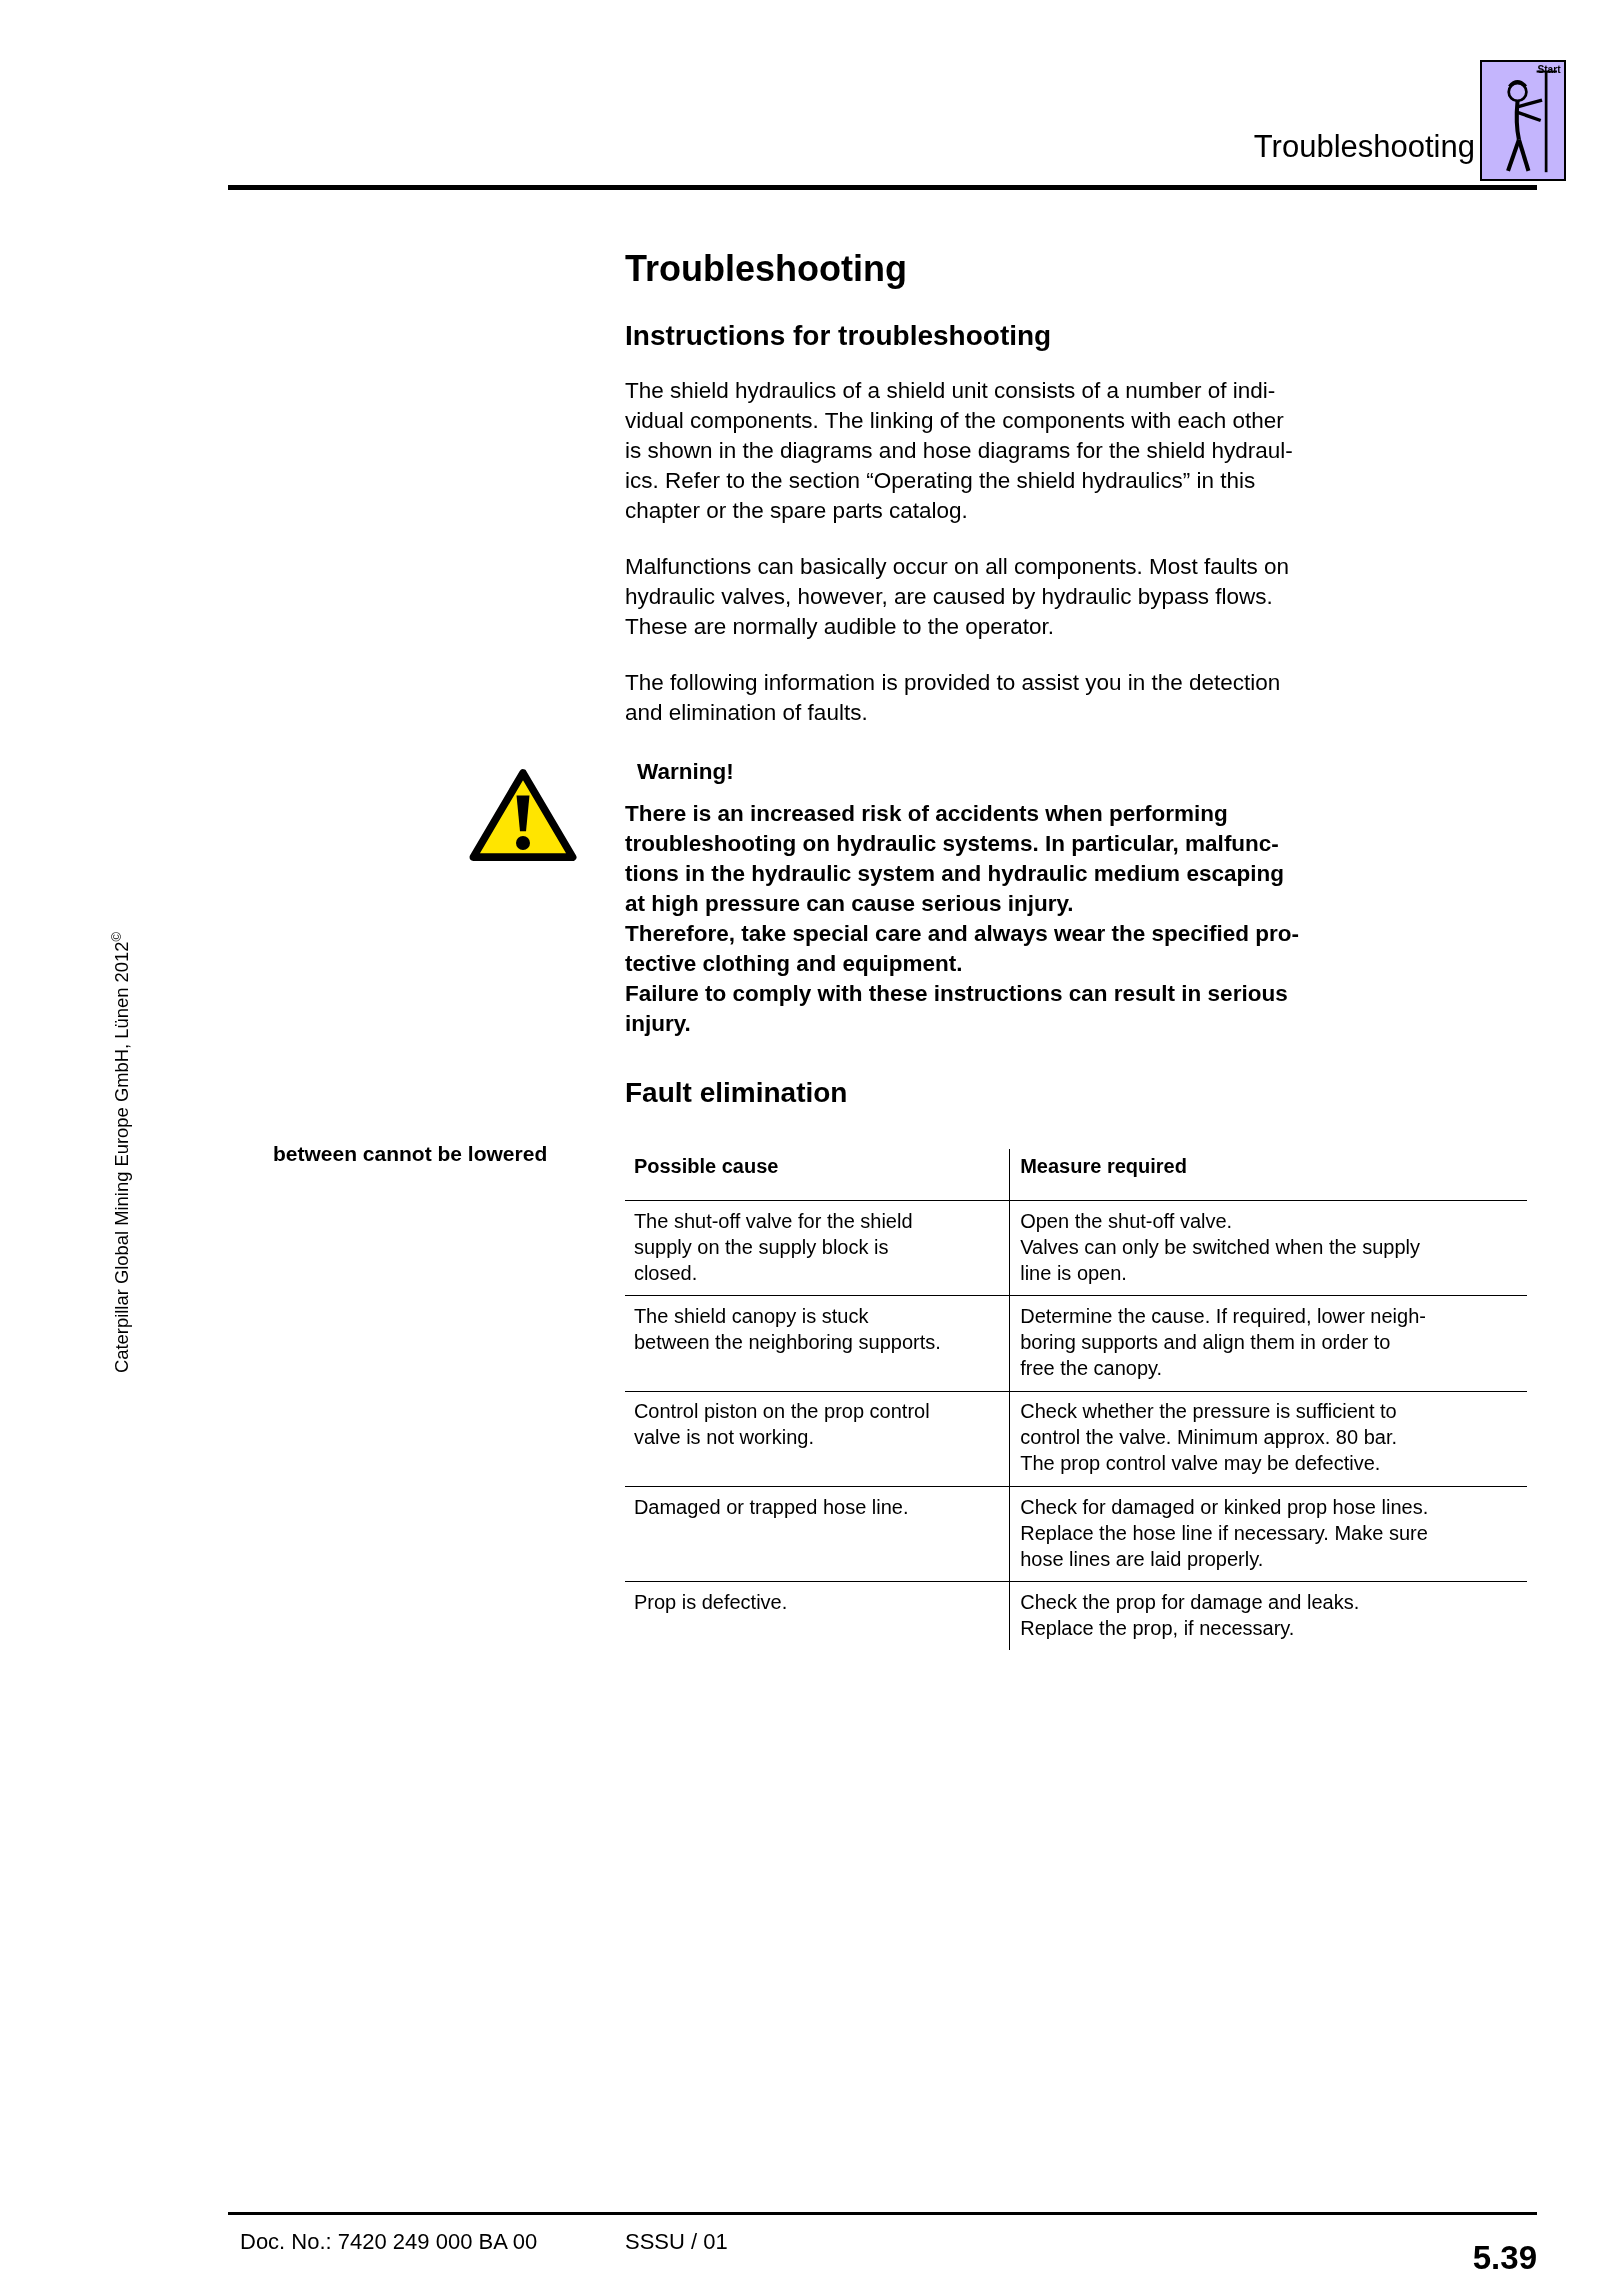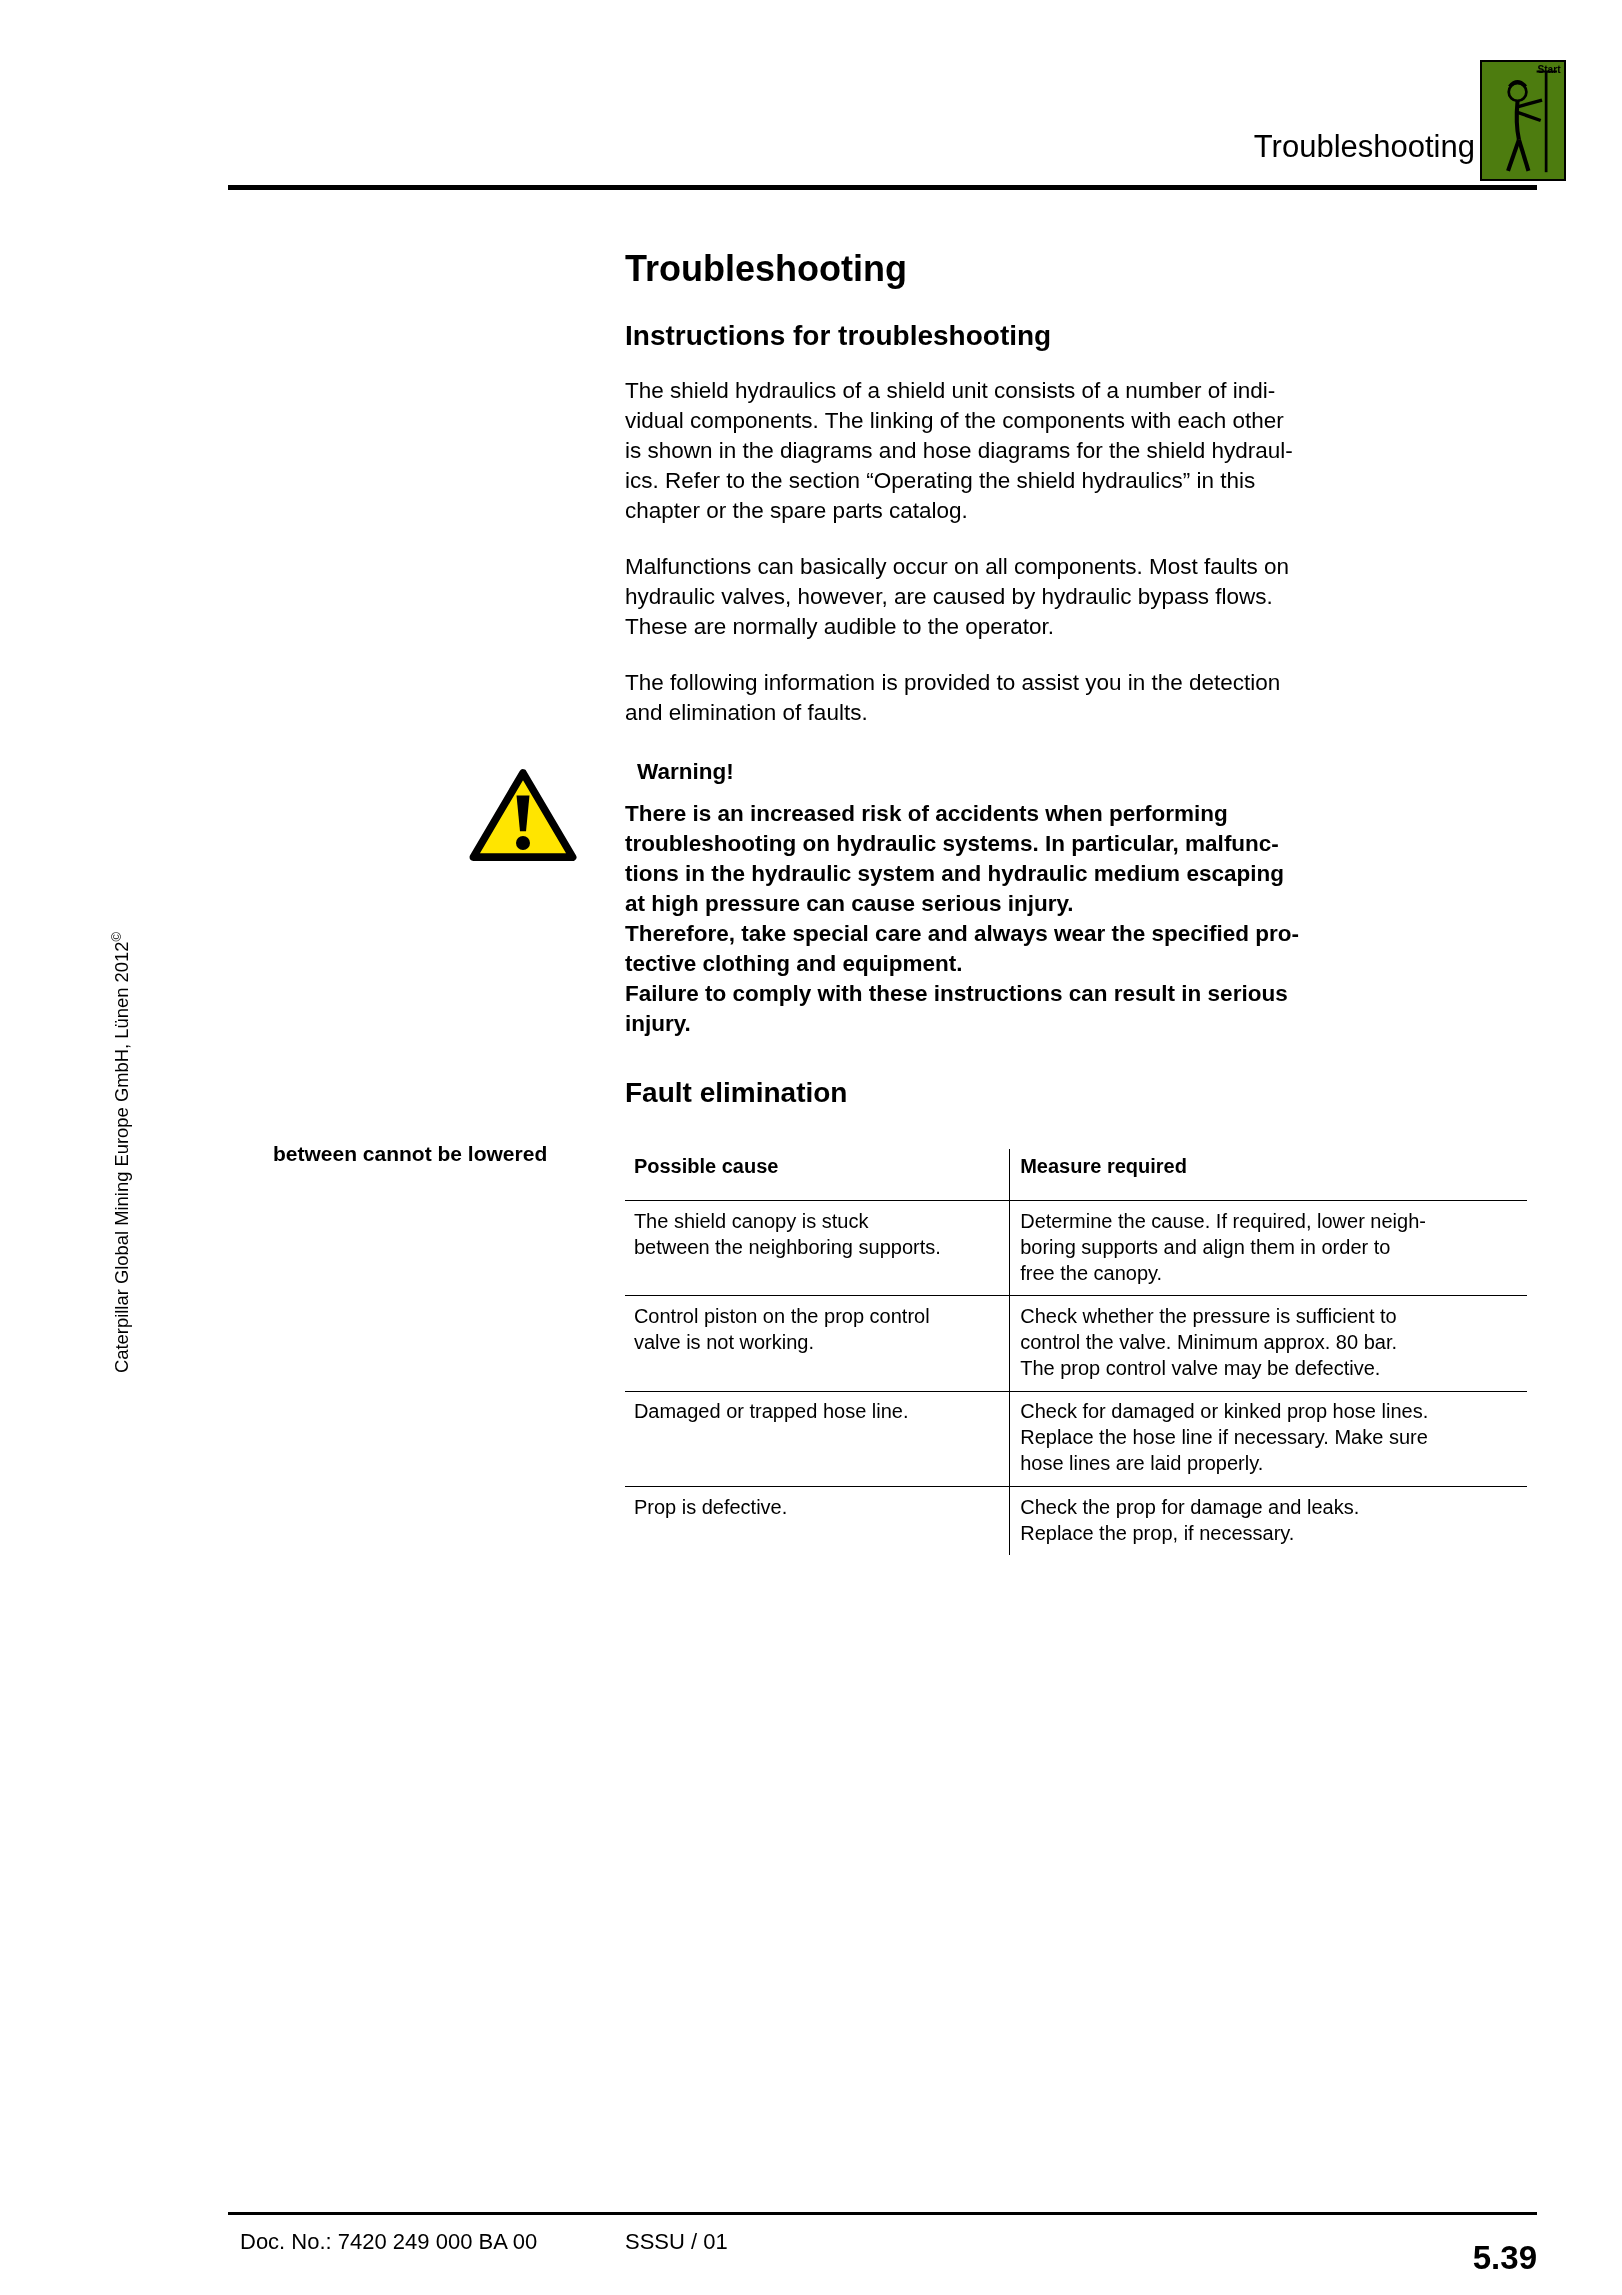--- a/index.html
+++ b/index.html
@@ -42,21 +42,21 @@
     height: 4.8px;
     background: #000;
   }
   .icon-box {
     position: absolute;
     top: 60px;
     right: 56px;
     width: 86px;
     height: 121px;
     border: 2px solid #000;
-    background: #4d7c0f;
+    background: #c4b5fd;
     box-sizing: border-box;
   }
   .icon-box .start-label {
     position: absolute;
     top: 2px;
     right: 3.4px;
     font-size: 10.2px;
     font-weight: bold;
   }
   .icon-box svg { width: 100%; height: 100%; display: block; }
@@ -240,20 +240,28 @@
     <h2 class="section-heading fault">Fault elimination</h2>
 
     <div class="margin-label">between cannot be lowered</div>
 
     <div class="fault-table">
       <div class="t-row t-head">
         <div class="t-cell t-cause">Possible cause</div>
         <div class="t-cell t-measure">Measure required</div>
       </div>
       <div class="t-row">
+        <div class="t-cell t-cause">The shut-off valve for the shield
+supply on the supply block is
+closed.</div>
+        <div class="t-cell t-measure">Open the shut-off valve.
+Valves can only be switched when the supply
+line is open.</div>
+      </div>
+      <div class="t-row">
         <div class="t-cell t-cause">The shield canopy is stuck
 between the neighboring supports.</div>
         <div class="t-cell t-measure">Determine the cause. If required, lower neigh-
 boring supports and align them in order to
 free the canopy.</div>
       </div>
       <div class="t-row">
         <div class="t-cell t-cause">Control piston on the prop control
 valve is not working.</div>
         <div class="t-cell t-measure">Check whether the pressure is sufficient to

